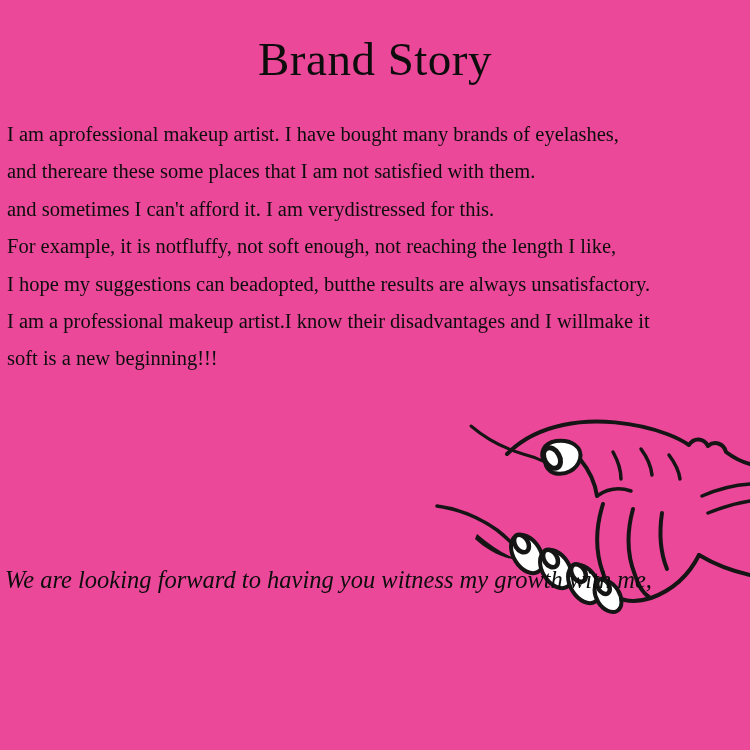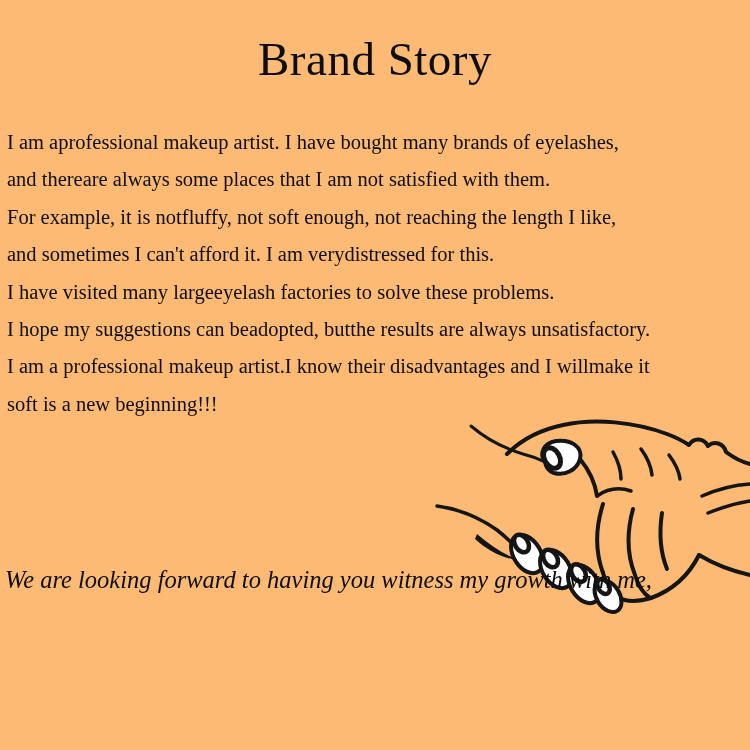--- a/index.html
+++ b/index.html
@@ -1,20 +1,20 @@
 <!DOCTYPE html>
 <html><head>
 <meta charset="utf-8">
 <style>
   html, body { margin: 0; padding: 0; background: #ffffff; }
   .page {
     position: relative;
     width: 750px;
     height: 750px;
-    background: #fdba74;
+    background: #ec4899;
     overflow: hidden;
     font-family: "Liberation Serif", "DejaVu Serif", serif;
     color: #0d0d0d;
   }
   .title {
     position: absolute;
     top: 32px;
     left: 0;
     width: 750px;
     text-align: center;
@@ -23,21 +23,20 @@
     letter-spacing: 0.5px;
     white-space: nowrap;
     z-index: 2;
   }
   .story {
     position: absolute;
     top: 116px;
     left: 7px;
     right: 0;
     z-index: 2;
-    margin-top: 8px;
   }
   .story .line {
     font-size: 20.5px;
     line-height: 37.4px;
     white-space: nowrap;
   }
   .footer {
     position: absolute;
     top: 557px;
     left: 5px;
@@ -60,24 +59,23 @@
 </style>
 </head>
 <body>
 
 <div class="page">
 
   <div class="title">Brand Story</div>
 
   <div class="story">
     <div class="line">I am aprofessional makeup artist. I have bought many brands of eyelashes,</div>
-    <div class="line">and thereare always some places that I am not satisfied with them.</div>
+    <div class="line">and thereare these some places that I am not satisfied with them.</div>
+    <div class="line">and sometimes I can't afford it. I am verydistressed for this.</div>
     <div class="line">For example, it is notfluffy, not soft enough, not reaching the length I like,</div>
-    <div class="line">and sometimes I can't afford it. I am verydistressed for this.</div>
-    <div class="line">I have visited many largeeyelash factories to solve these problems.</div>
     <div class="line">I hope my suggestions can beadopted, butthe results are always unsatisfactory.</div>
     <div class="line">I am a professional makeup artist.I know their disadvantages and I willmake it</div>
     <div class="line">soft is a new beginning!!!</div>
   </div>
 
   <div class="illustration">
     <svg width="315" height="212" viewBox="0 0 315 212" fill="none" stroke="#151515" stroke-width="4" stroke-linecap="round" stroke-linejoin="round">
 
       <path d="M 72,42 C 86,28 104,18 128,13 C 160,6 200,10 232,22 C 240,25 248,29 254,33 C 259,25 269,26 273,34 C 280,28 289,32 291,40 C 299,46 307,50 315,52"></path>
 

